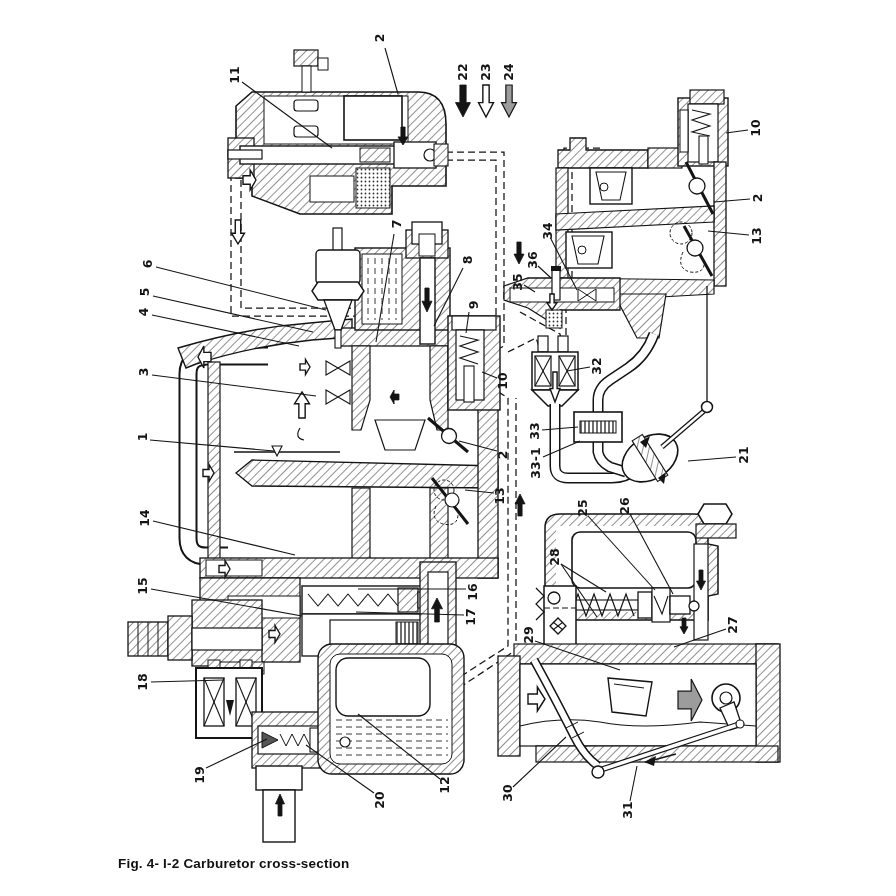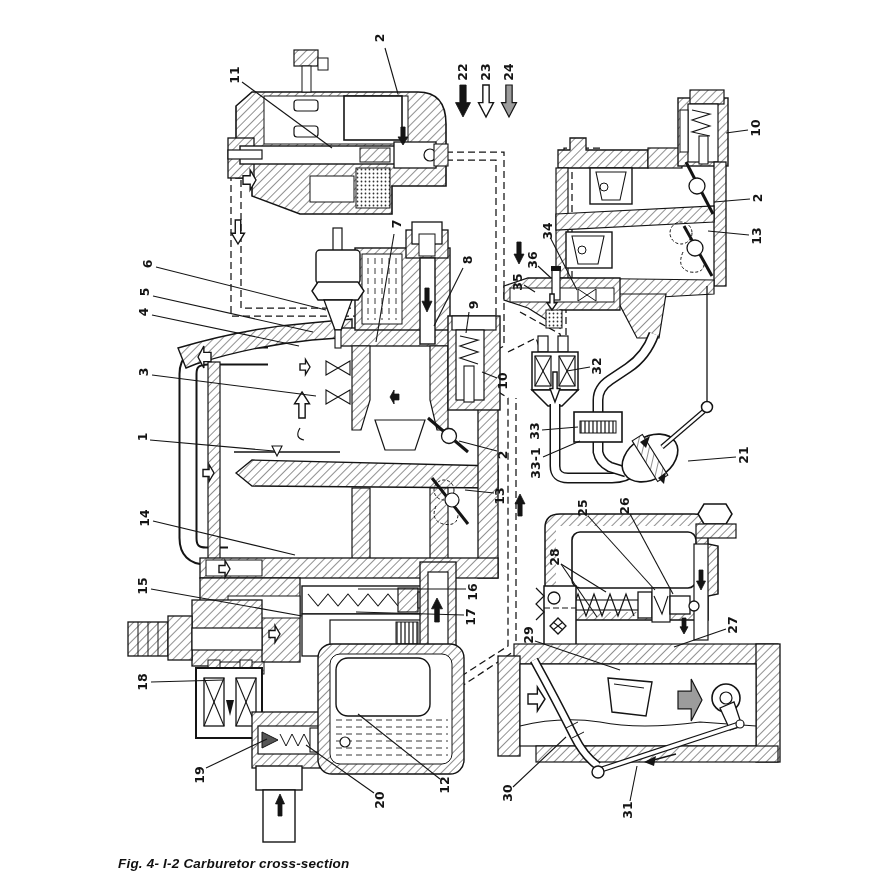--- a/index.html
+++ b/index.html
@@ -1,20 +1,20 @@
 <!DOCTYPE html>
 <html><head>
 <meta charset="utf-8">
 <style>
   html,body{margin:0;padding:0;background:#e8e8e8;}
   .page{width:896px;height:896px;position:relative;background:#ffffff;overflow:hidden;
         font-family:"Liberation Sans",sans-serif;}
   svg{position:absolute;left:0;top:0;}
   .caption{position:absolute;left:118px;top:856px;font-family:"Liberation Sans",sans-serif;
-           font-style:italic;font-weight:bold;font-size:13.5px;color:#101010;letter-spacing:.2px;}
+           font-weight:bold;font-size:13.5px;color:#101010;letter-spacing:.2px;}
   .co{font-family:"DejaVu Sans",sans-serif;font-weight:bold;font-size:12.5px;fill:#141414;}
   .ld{stroke:#141414;stroke-width:1.1;fill:none;}
   .ink{stroke:#141414;fill:none;}
   .blk{fill:#141414;stroke:#141414;stroke-width:.8;}
   .wht{fill:#ffffff;stroke:#141414;stroke-width:1.4;}
   .gry{fill:#9c9c9c;stroke:#141414;stroke-width:1.2;}
   .dsh{stroke:#141414;stroke-width:1.25;fill:none;stroke-dasharray:7 4;}
   .fuel{stroke:#3a3a3a;stroke-width:1;stroke-dasharray:6 4;}
 </style>
 </head>

